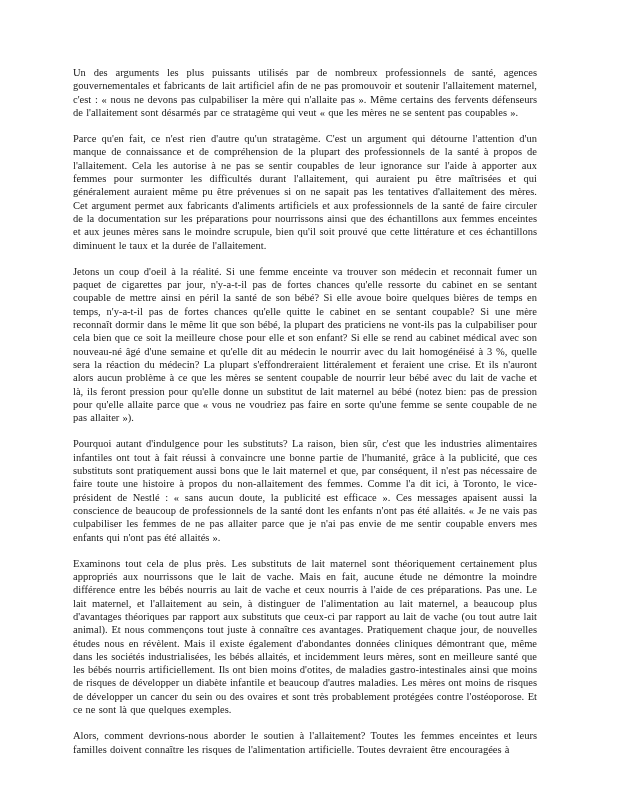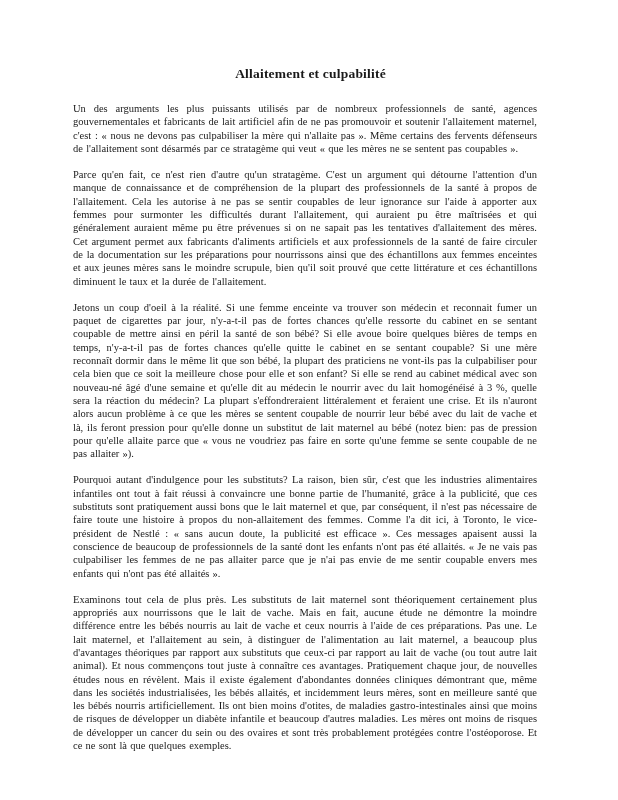--- a/index.html
+++ b/index.html
@@ -31,19 +31,19 @@
     text-align: justify;
     text-justify: inter-word;
     margin: 0 11px 13px 0;
     word-spacing: 0.6px;
   }
 </style>
 </head>
 <body>
 
 <div class="page">
-  <h1 class="doc-title">Allaitement et culpabilité</h1>
   <p class="para">Un des arguments les plus puissants utilisés par de nombreux professionnels de santé, agences gouvernementales et fabricants de lait artificiel afin de ne pas promouvoir et soutenir l'allaitement maternel, c'est : « nous ne devons pas culpabiliser la mère qui n'allaite pas ». Même certains des fervents défenseurs de l'allaitement sont désarmés par ce stratagème qui veut « que les mères ne se sentent pas coupables ».</p>
   <p class="para">Parce qu'en fait, ce n'est rien d'autre qu'un stratagème. C'est un argument qui détourne l'attention d'un manque de connaissance et de compréhension de la plupart des professionnels de la santé à propos de l'allaitement. Cela les autorise à ne pas se sentir coupables de leur ignorance sur l'aide à apporter aux femmes pour surmonter les difficultés durant l'allaitement, qui auraient pu être maîtrisées et qui généralement auraient même pu être prévenues si on ne sapait pas les tentatives d'allaitement des mères. Cet argument permet aux fabricants d'aliments artificiels et aux professionnels de la santé de faire circuler de la documentation sur les préparations pour nourrissons ainsi que des échantillons aux femmes enceintes et aux jeunes mères sans le moindre scrupule, bien qu'il soit prouvé que cette littérature et ces échantillons diminuent le taux et la durée de l'allaitement.</p>
   <p class="para">Jetons un coup d'oeil à la réalité. Si une femme enceinte va trouver son médecin et reconnait fumer un paquet de cigarettes par jour, n'y-a-t-il pas de fortes chances qu'elle ressorte du cabinet en se sentant coupable de mettre ainsi en péril la santé de son bébé? Si elle avoue boire quelques bières de temps en temps, n'y-a-t-il pas de fortes chances qu'elle quitte le cabinet en se sentant coupable? Si une mère reconnaît dormir dans le même lit que son bébé, la plupart des praticiens ne vont-ils pas la culpabiliser pour cela bien que ce soit la meilleure chose pour elle et son enfant? Si elle se rend au cabinet médical avec son nouveau-né âgé d'une semaine et qu'elle dit au médecin le nourrir avec du lait homogénéisé à 3 %, quelle sera la réaction du médecin? La plupart s'effondreraient littéralement et feraient une crise. Et ils n'auront alors aucun problème à ce que les mères se sentent coupable de nourrir leur bébé avec du lait de vache et là, ils feront pression pour qu'elle donne un substitut de lait maternel au bébé (notez bien: pas de pression pour qu'elle allaite parce que « vous ne voudriez pas faire en sorte qu'une femme se sente coupable de ne pas allaiter »).</p>
   <p class="para">Pourquoi autant d'indulgence pour les substituts? La raison, bien sûr, c'est que les industries alimentaires infantiles ont tout à fait réussi à convaincre une bonne partie de l'humanité, grâce à la publicité, que ces substituts sont pratiquement aussi bons que le lait maternel et que, par conséquent, il n'est pas nécessaire de faire toute une histoire à propos du non-allaitement des femmes. Comme l'a dit ici, à Toronto, le vice-président de Nestlé : « sans aucun doute, la publicité est efficace ». Ces messages apaisent aussi la conscience de beaucoup de professionnels de la santé dont les enfants n'ont pas été allaités. « Je ne vais pas culpabiliser les femmes de ne pas allaiter parce que je n'ai pas envie de me sentir coupable envers mes enfants qui n'ont pas été allaités ».</p>
   <p class="para">Examinons tout cela de plus près. Les substituts de lait maternel sont théoriquement certainement plus appropriés aux nourrissons que le lait de vache. Mais en fait, aucune étude ne démontre la moindre différence entre les bébés nourris au lait de vache et ceux nourris à l'aide de ces préparations. Pas une. Le lait maternel, et l'allaitement au sein, à distinguer de l'alimentation au lait maternel, a beaucoup plus d'avantages théoriques par rapport aux substituts que ceux-ci par rapport au lait de vache (ou tout autre lait animal). Et nous commençons tout juste à connaître ces avantages. Pratiquement chaque jour, de nouvelles études nous en révèlent. Mais il existe également d'abondantes données cliniques démontrant que, même dans les sociétés industrialisées, les bébés allaités, et incidemment leurs mères, sont en meilleure santé que les bébés nourris artificiellement. Ils ont bien moins d'otites, de maladies gastro-intestinales ainsi que moins de risques de développer un diabète infantile et beaucoup d'autres maladies. Les mères ont moins de risques de développer un cancer du sein ou des ovaires et sont très probablement protégées contre l'ostéoporose. Et ce ne sont là que quelques exemples.</p>
+  <p class="para">Alors, comment devrions-nous aborder le soutien à l'allaitement? Toutes les femmes enceintes et leurs familles doivent connaître les risques de l'alimentation artificielle. Toutes devraient être encouragées à</p>
 </div>
 
 </body></html>

